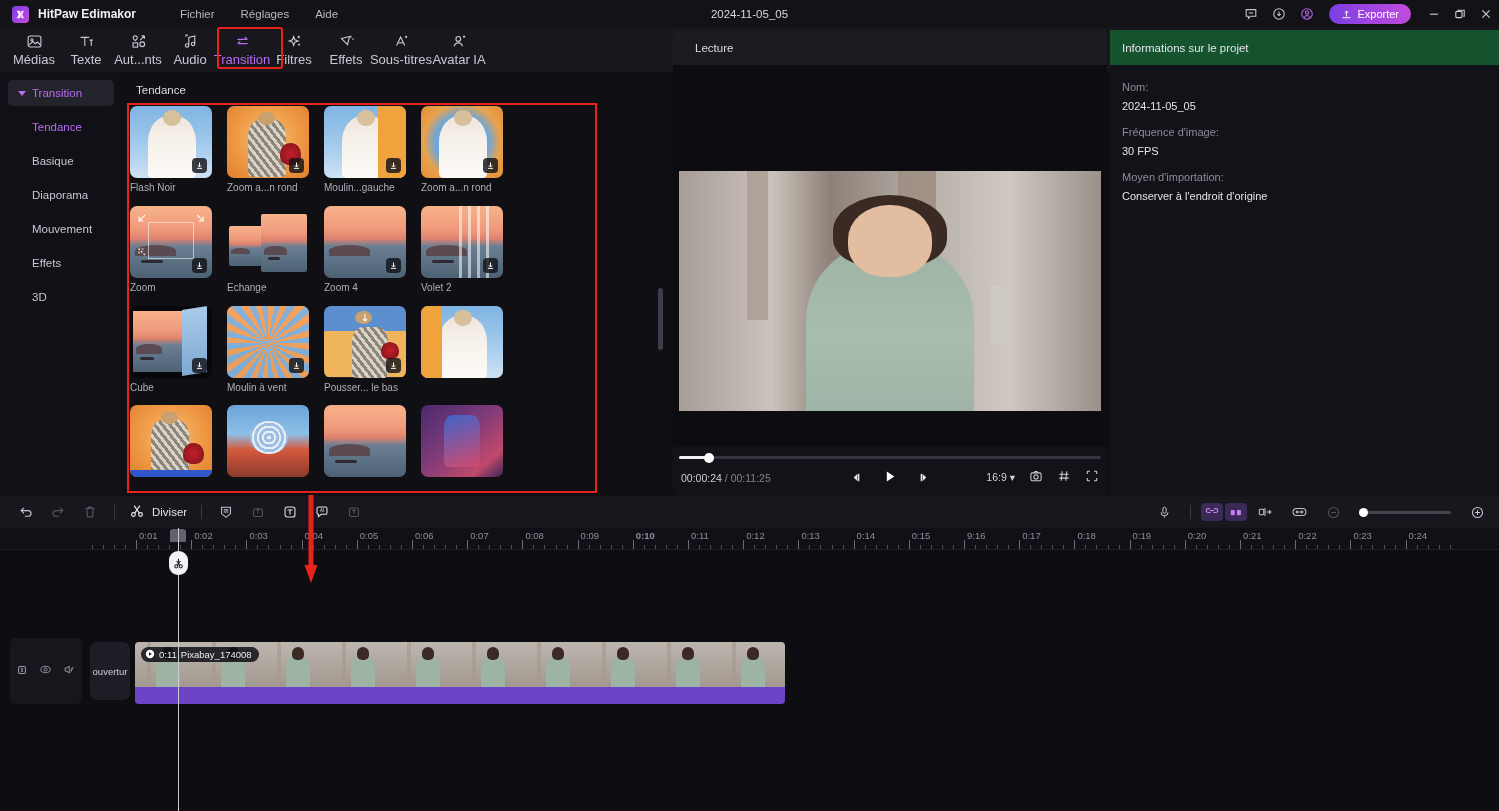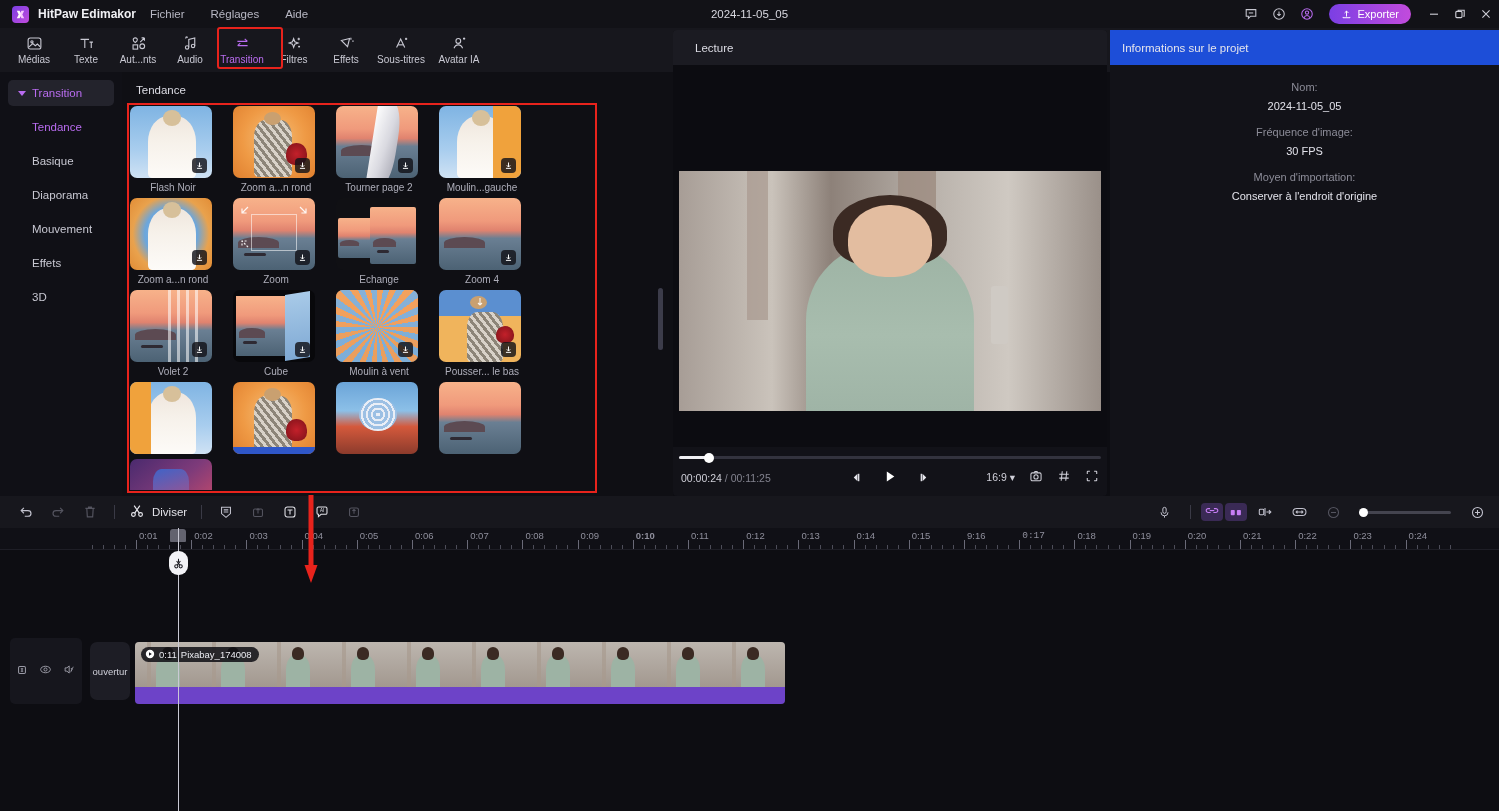--- a/index.html
+++ b/index.html
@@ -3,35 +3,35 @@
 <meta charset="utf-8">
 <style>
   * { box-sizing: border-box; margin:0; padding:0; }
   html,body{
     width:1499px; height:811px; overflow:hidden;
     background:#0d0d12;
     font-family:"Liberation Sans", sans-serif;
     color:#e6e6ea;
     -webkit-font-smoothing:antialiased;
   }
-  .app{ position:relative; width:1499px; height:811px;text-align:center; }
+  .app{ position:relative; width:1499px; height:811px; }
 
   
   .titlebar{
     position:absolute; left:0; top:0; width:1499px; height:28px;
     background:#121217; display:flex; align-items:center;
   }
   .logo{
     width:17px;height:17px;margin-left:12px;border-radius:4px;
     background:linear-gradient(135deg,#7b3fe4,#c24bdc);
     display:flex;align-items:center;justify-content:center;
     font-size:10px;color:#fff;
   }
   .app-title{ margin-left:9px; font-size:12px; color:#f0f0f4; font-weight:600;}
-  .menu{ display:flex; margin-left:14px; gap:26px; }
+  .menu{ display:flex; margin-left:44px; gap:26px; }
   .menu span{ font-size:11.5px; color:#b8b8c4; cursor:default;}
   .doc-title{
     position:absolute; left:0; right:0; top:0; height:28px;
     display:flex;align-items:center;justify-content:center;
     font-size:11.5px;color:#d8d8e0; pointer-events:none;
   }
   .tb-right{ position:absolute; right:0; top:0; height:28px; display:flex; align-items:center; gap:0;}
   .tb-ico{ width:28px;height:28px;display:flex;align-items:center;justify-content:center;color:#c6c6d0;}
   .tb-ico svg{ display:block; }
   .export-btn{
@@ -45,21 +45,21 @@
   
   .toolbar{
     position:absolute; left:0; top:28px; width:1499px; height:44px;
     background:#17171d; display:flex; align-items:center; padding-left:8px;
   }
   .tool{
     width:52px; height:42px; display:flex; flex-direction:column;
     align-items:center; justify-content:center; gap:2px; color:#c9c9d3;
     cursor:pointer; position:relative;
   }
-  .tool .lbl{ font-size:10px; white-space:nowrap;}
+  .tool .lbl{ font-size:13px; white-space:nowrap;}
   .tool svg{display:block;}
   .tool.active{ color:#b96cf0; }
   .tool.wide{ width:58px;}
   .tool-hl{
     position:absolute; left:217px; top:27px; width:66px; height:42px;
     border:2px solid #e8231c; border-radius:3px; pointer-events:none; z-index:6;
   }
 
   
   .leftnav{
@@ -85,21 +85,21 @@
   }
   .browser-title{ position:absolute; left:14px; top:12px; font-size:11.5px; color:#dcdce4;}
   .grid-hl{
     position:absolute; left:127px; top:103px; width:470px; height:390px;
     border:2px solid #e8231c; pointer-events:none; z-index:5;
   }
   .grid{
     position:absolute; left:130px; top:106px; width:463px; height:384px;
     overflow:hidden; display:flex; flex-wrap:wrap; gap:0px;
   }
-  .cell{ width:91px; margin-right:12px; margin-bottom:5px; position:relative;}
+  .cell{ width:91px; margin-right:6px; margin-bottom:5px; position:relative;}
   .thumb{
     width:82px;height:72px;border-radius:7px; position:relative; overflow:hidden;
     background:#20202a;
   }
   .cap{ font-size:10px;color:#aeaeba;margin-top:4px;white-space:nowrap;overflow:hidden;text-overflow:ellipsis;width:86px;}
   .dl{
     position:absolute; right:5px; bottom:5px; width:15px;height:15px;border-radius:4px;
     background:rgba(18,18,24,.82); display:flex;align-items:center;justify-content:center;
   }
   .dl svg{display:block;}
@@ -174,21 +174,21 @@
   .time{ position:absolute; left:8px; top:25px; font-size:10.5px; color:#cfcfd8;}
   .time .tot{ color:#83838f;}
   .transport{ position:absolute; left:50%; top:22px; transform:translateX(-50%); display:flex; align-items:center; gap:20px; color:#e8e8ee;}
   .pb-right{ position:absolute; right:8px; top:22px; display:flex; align-items:center; gap:14px; color:#cfcfd8; font-size:10.5px;}
 
   
   .inspector{
     position:absolute; left:1110px; top:30px; width:389px; height:466px;
     background:#121218;
   }
-  .insp-head{ height:35px; background:#1d4ed8; display:flex;align-items:center;padding-left:12px;font-size:11.5px;color:#e4e4ec;}
+  .insp-head{ height:35px; background:#14532d; display:flex;align-items:center;padding-left:12px;font-size:11.5px;color:#e4e4ec;}
   .insp-body{padding:16px 12px 0 12px;}
   .insp-lbl{ font-size:11px;color:#8c8c98;margin-top:14px;}
   .insp-lbl:first-child{margin-top:0;}
   .insp-val{ font-size:11px;color:#e2e2ea;margin-top:7px;}
 
   
   .tl-toolbar{
     position:absolute; left:0; top:496px; width:1499px; height:32px;
     background:#17171d; display:flex; align-items:center;
   }
@@ -439,33 +439,20 @@
           <div class="man"></div>
           <div class="man-h"></div>
           <div class="rose"></div>
         <div class="dl">
             <svg width="9" height="9" viewBox="0 0 12 12" stroke="#fff" stroke-width="1.3" fill="none">
               <path d="M6 2v6m0 0 2.2-2.2M6 8 3.8 5.8M2.6 9.8h6.8"></path>
             </svg>
           </div>
       </div>
       <div class="cap">Zoom a...n rond</div>
-    </div>
-    <div class="cell">
-      <div class="thumb">
-        <div class="sky-sunset"></div>
-          <div class="isle"></div>
-          <div class="page-curl"></div>
-        <div class="dl">
-            <svg width="9" height="9" viewBox="0 0 12 12" stroke="#fff" stroke-width="1.3" fill="none">
-              <path d="M6 2v6m0 0 2.2-2.2M6 8 3.8 5.8M2.6 9.8h6.8"></path>
-            </svg>
-          </div>
-      </div>
-      <div class="cap">Tourner page 2</div>
     </div>
     <div class="cell">
       <div class="thumb">
         <div class="sky-blue"></div>
           <div class="girl"></div>
           <div class="girl-h"></div>
           <div class="half-orange"></div>
         <div class="dl">
             <svg width="9" height="9" viewBox="0 0 12 12" stroke="#fff" stroke-width="1.3" fill="none">
               <path d="M6 2v6m0 0 2.2-2.2M6 8 3.8 5.8M2.6 9.8h6.8"></path>
@@ -907,21 +894,21 @@
       <div class="tick minor" style="left: 930.88px;"></div>
       <div class="tick minor" style="left: 941.92px;"></div>
       <div class="tick minor" style="left: 952.96px;"></div>
       <div class="tick major" style="left: 964px;"></div>
       <div class="tlabel" style="left: 964px;">9:16</div>
       <div class="tick minor" style="left: 975.04px;"></div>
       <div class="tick minor" style="left: 986.08px;"></div>
       <div class="tick minor" style="left: 997.12px;"></div>
       <div class="tick minor" style="left: 1008.16px;"></div>
       <div class="tick major" style="left: 1019.2px;"></div>
-      <div class="tlabel" style="left: 1019.2px; font-family: Liberation Mono, monospace;">0:17</div>
+      <div class="tlabel" style="left: 1019.2px;">0:17</div>
       <div class="tick minor" style="left: 1030.24px;"></div>
       <div class="tick minor" style="left: 1041.28px;"></div>
       <div class="tick minor" style="left: 1052.32px;"></div>
       <div class="tick minor" style="left: 1063.36px;"></div>
       <div class="tick major" style="left: 1074.4px;"></div>
       <div class="tlabel" style="left: 1074.4px;">0:18</div>
       <div class="tick minor" style="left: 1085.44px;"></div>
       <div class="tick minor" style="left: 1096.48px;"></div>
       <div class="tick minor" style="left: 1107.52px;"></div>
       <div class="tick minor" style="left: 1118.56px;"></div>

